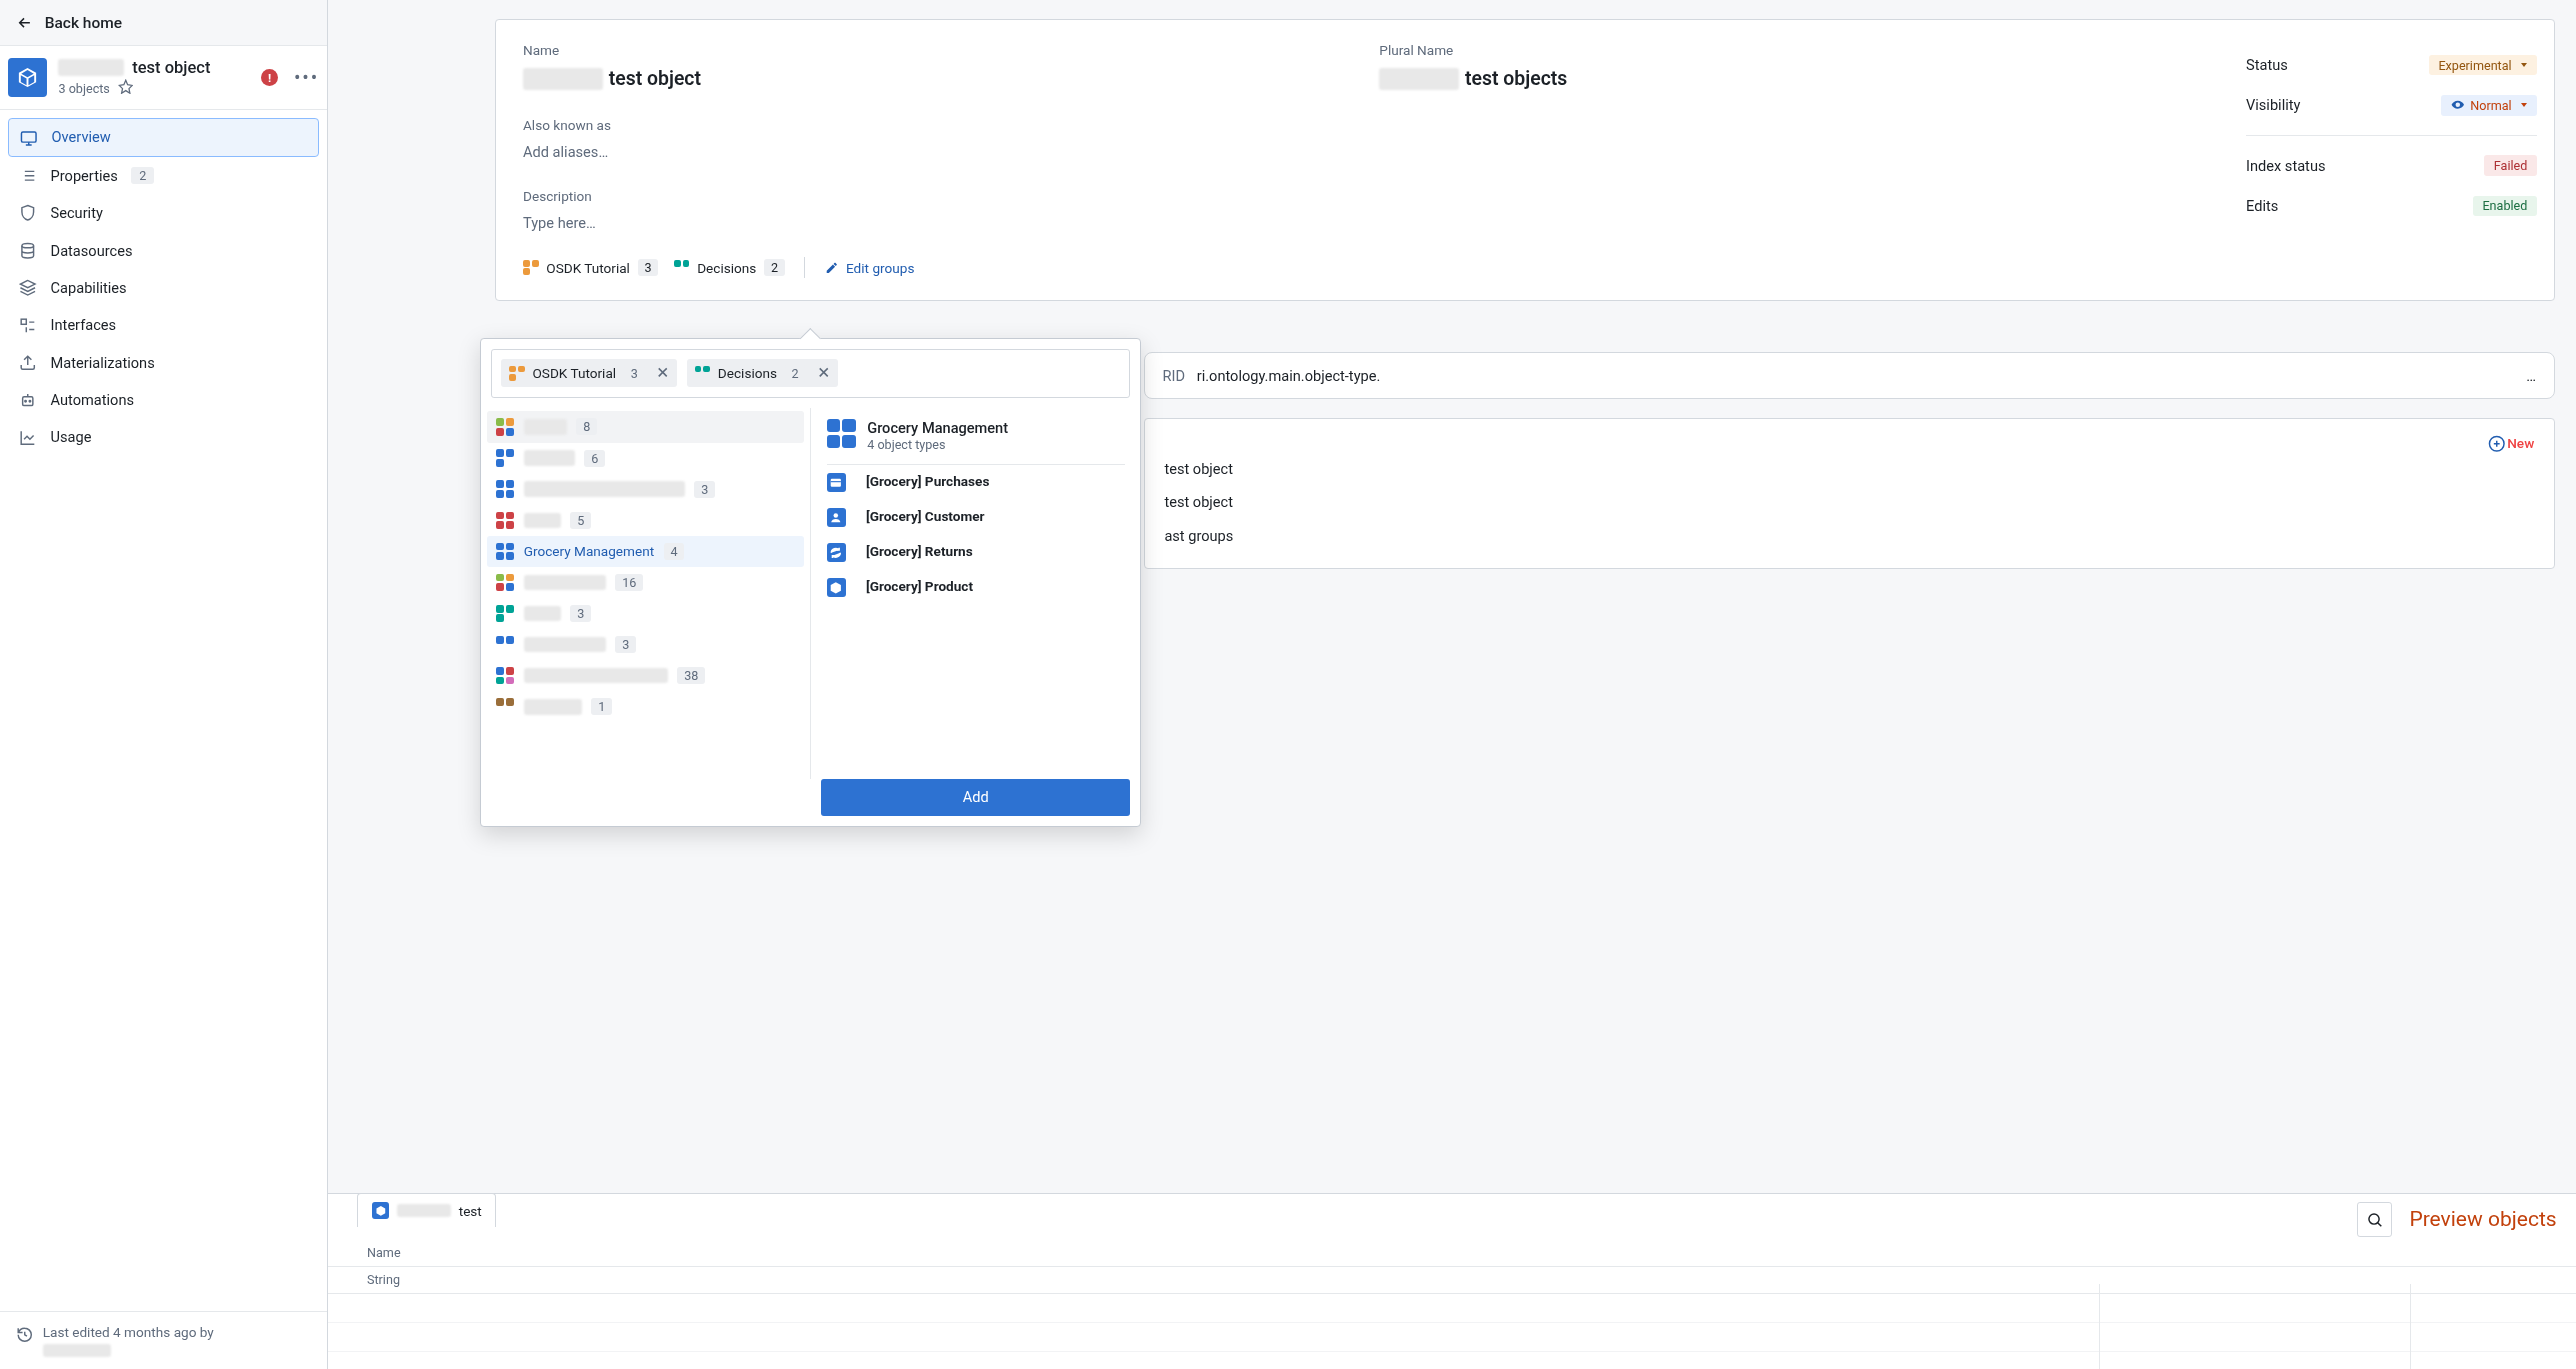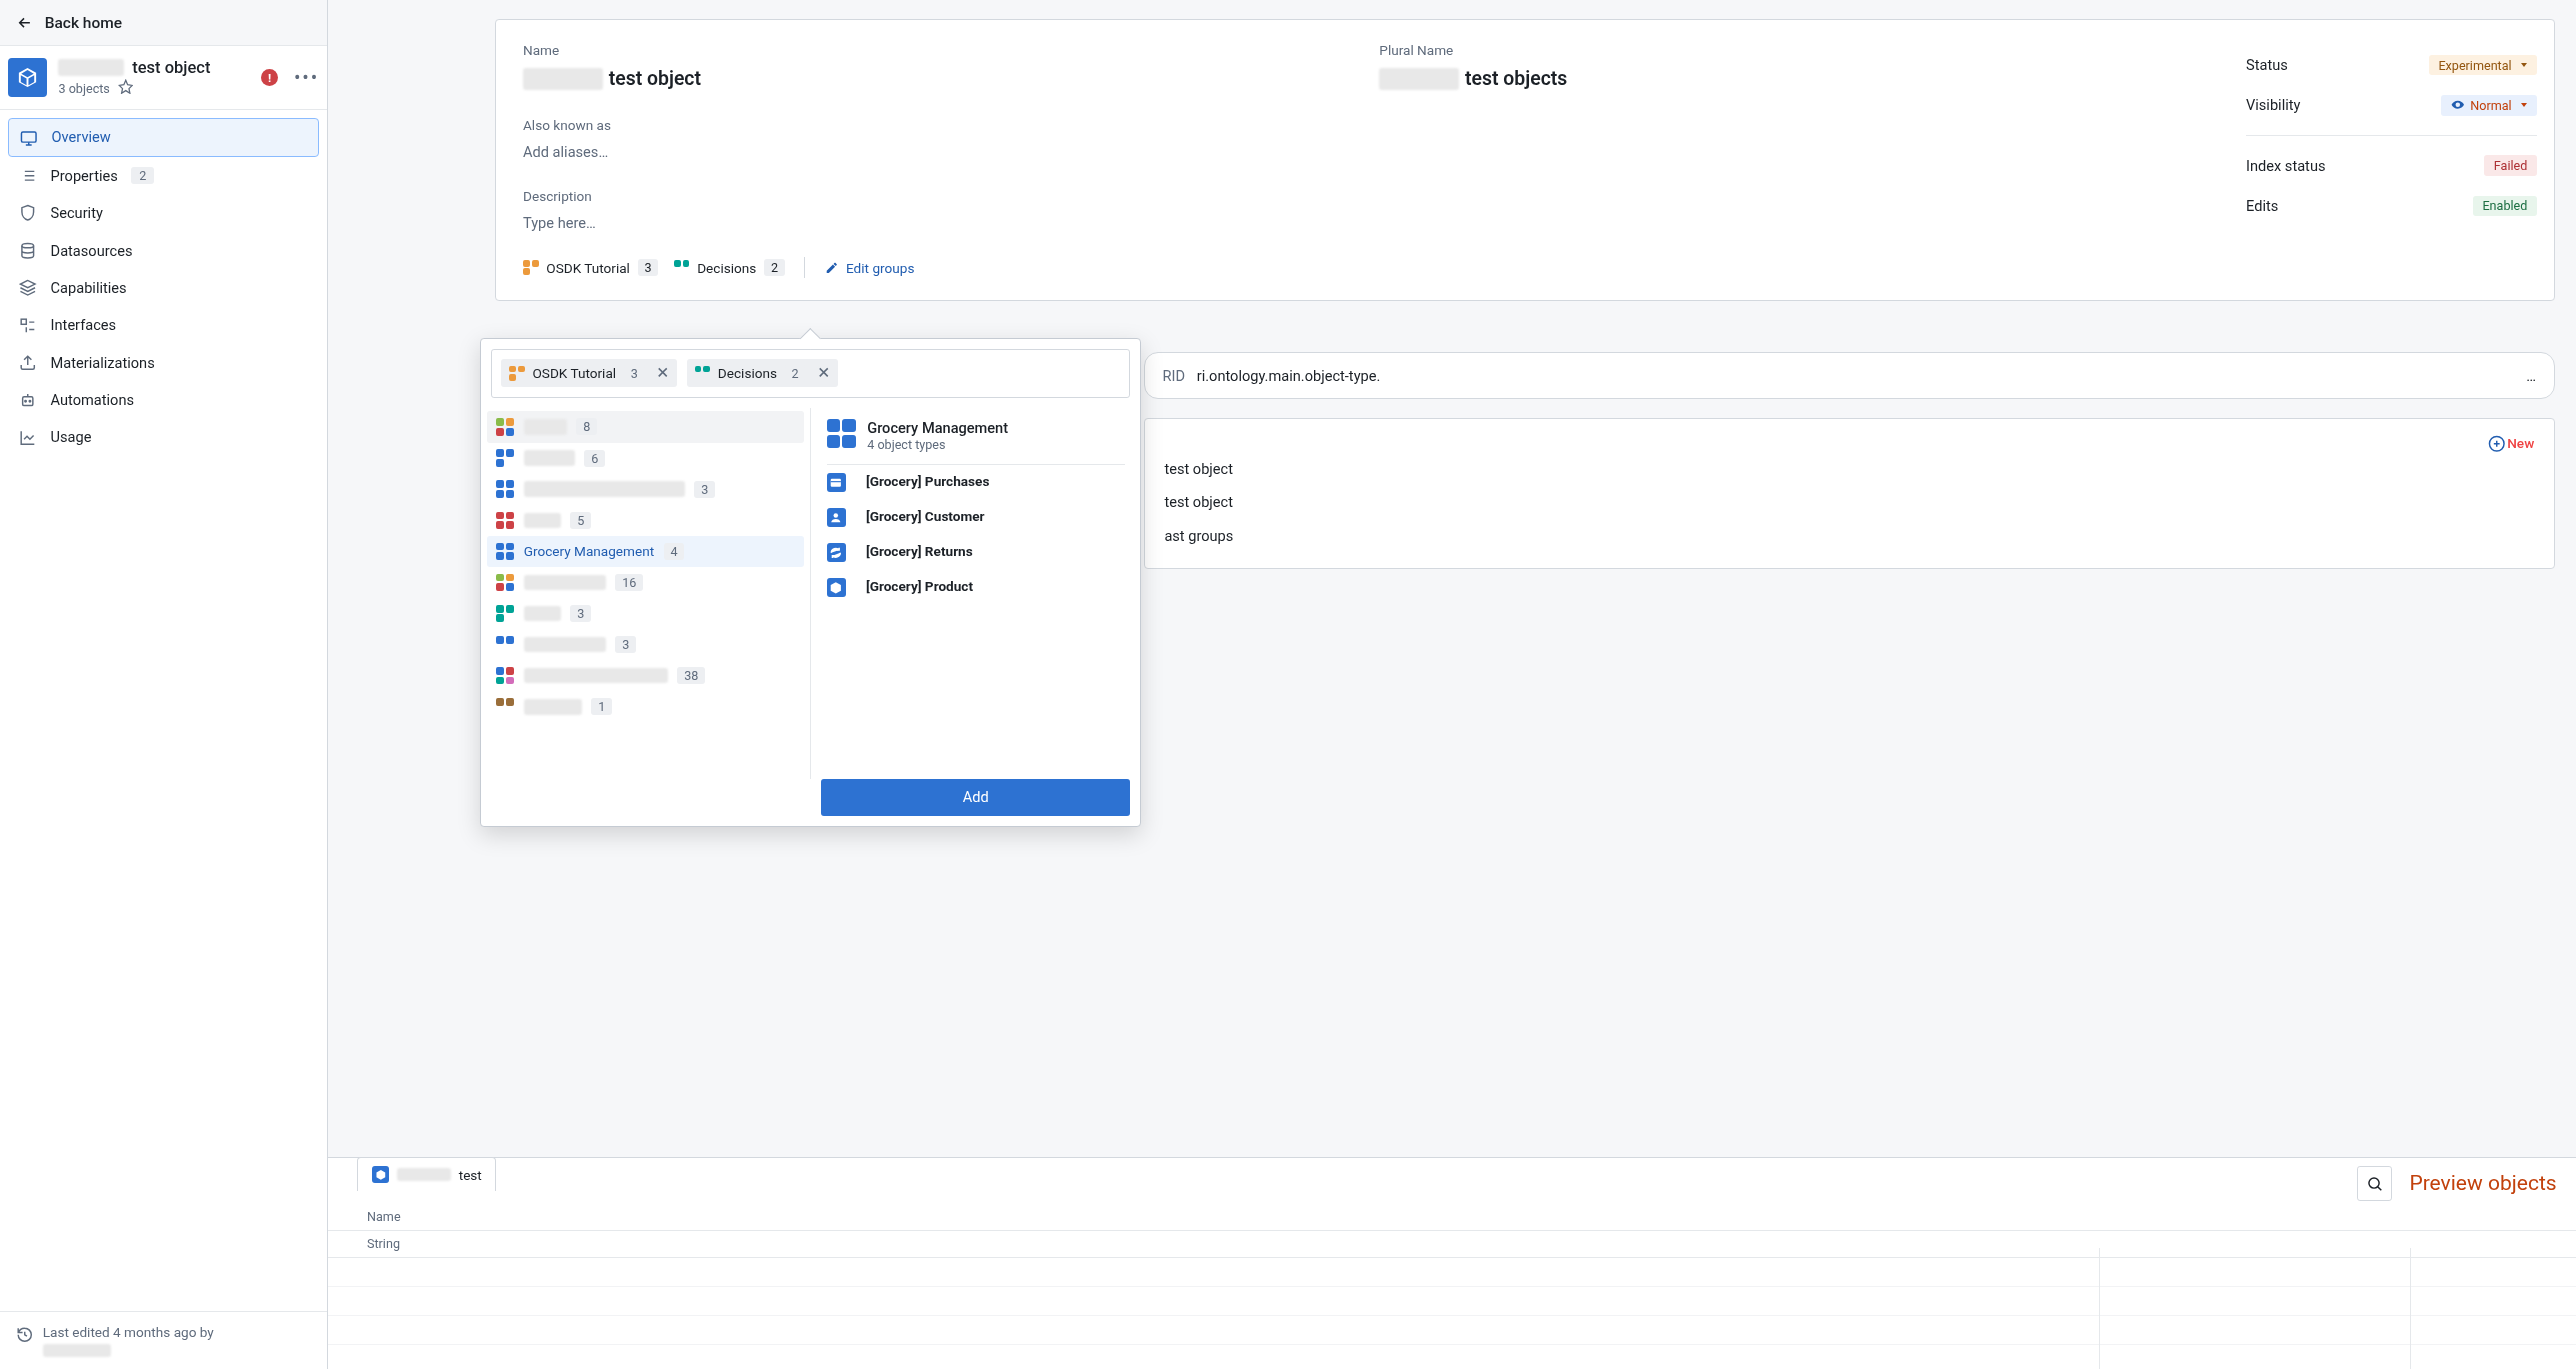--- a/index.html
+++ b/index.html
@@ -60,31 +60,31 @@
 .status-col { position: absolute; right: 39px; top: 45px; width: 291px; }
 .status-row { display: flex; justify-content: space-between; align-items: center; padding: 9.7px 0; }
 .status-label { font-size: 14.6px; color: #1c2127; }
 .tag { padding: 2.9px 9.7px; border-radius: 2.9px; font-size: 12.6px; display: flex; align-items: center; gap: 5.8px; }
 .tag-exp { background: #fdf1e1; color: #935610; }
 .tag-vis { background: #e8f0fd; color: #c2410c; }
 .tag-fail { background: #fae8e8; color: #ac2f33; }
 .tag-ok { background: #e8f5ec; color: #1c6e42; }
 .status-hr { border: none; border-top: 1px solid #e5e8eb; margin: 9.7px 0; }
 
-.rid-row { position: absolute; left: 816px; right: 21.4px; top: 352px; background: #fff; border: 1px solid #d3d8de; border-radius: 14px; padding: 13.6px 17.5px; display: flex; align-items: center; gap: 11.7px; font-size: 14.6px; }
+.rid-row { position: absolute; left: 816px; right: 21.4px; top: 352px; background: #fff; border: 1px solid #d3d8de; border-radius: 8px; padding: 13.6px 17.5px; display: flex; align-items: center; gap: 11.7px; font-size: 14.6px; }
 .rid-label { color: #5f6b7c; }
 
 .actions-panel { position: absolute; left: 816px; right: 21.4px; top: 418px; background: #fff; border: 1px solid #d3d8de; border-radius: 3.9px; padding: 15.5px 19.4px; }
 .actions-hdr { display: flex; justify-content: flex-end; align-items: center; }
 .new-btn { display: flex; gap: 2px; color: #ef4444; font-weight: 500; cursor: pointer; }
 .new-btn svg { width: 17.5px; height: 17.5px; }
 .action-item { padding: 7.8px 0; font-size: 14.6px; }
 
 
-.bottom-bar { position: absolute; left: 0; right: 0; bottom: 0; height: 212px; background: #fff; border-top: 1px solid #d3d8de; }
+.bottom-bar { position: absolute; left: 0; right: 0; bottom: 0; height: 176px; background: #fff; border-top: 1px solid #d3d8de; }
 .bb-tab { position: absolute; left: 29px; top: -1px; border: 1px solid #d3d8de; border-bottom: none; background: #fff; padding: 7.8px 13.6px; display: flex; align-items: center; gap: 7.8px; border-radius: 3.9px 3.9px 0 0; }
 .bb-tab-icon { width: 17.5px; height: 17.5px; background: #2d72d2; border-radius: 2.9px; display: flex; align-items: center; justify-content: center; }
 .bb-tab-blur { width: 54px; height: 13.6px; background: #e8e8e8; border-radius: 2.9px; filter: blur(1px); }
 .bb-right { position: absolute; right: 19.4px; top: 7.8px; display: flex; align-items: center; gap: 17.5px; }
 .bb-search { width: 35px; height: 35px; border: 1px solid #d3d8de; border-radius: 2.9px; display: flex; align-items: center; justify-content: center; cursor: pointer; }
 .preview-link { color: #c2410c; font-size: 21px; cursor: pointer; }
 .bb-table { position: absolute; left: 0; right: 0; top: 45px; bottom: 0; }
 .bb-th { padding: 5.8px 39px; color: #5f6b7c; font-size: 12.6px; border-bottom: 1px solid #e5e8eb; }
 .bb-sub { padding: 5.8px 39px; color: #5f6b7c; font-size: 12.6px; border-bottom: 1px solid #e5e8eb; }
 .bb-row { height: 29px; border-bottom: 1px solid #f2f3f5; }

